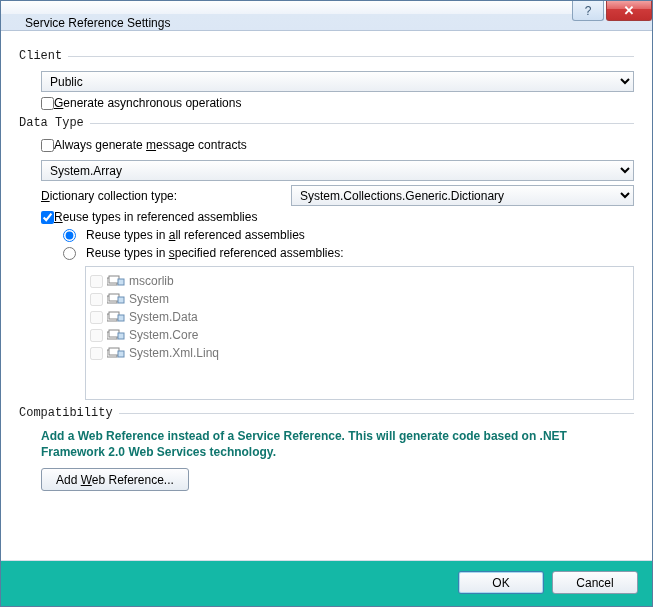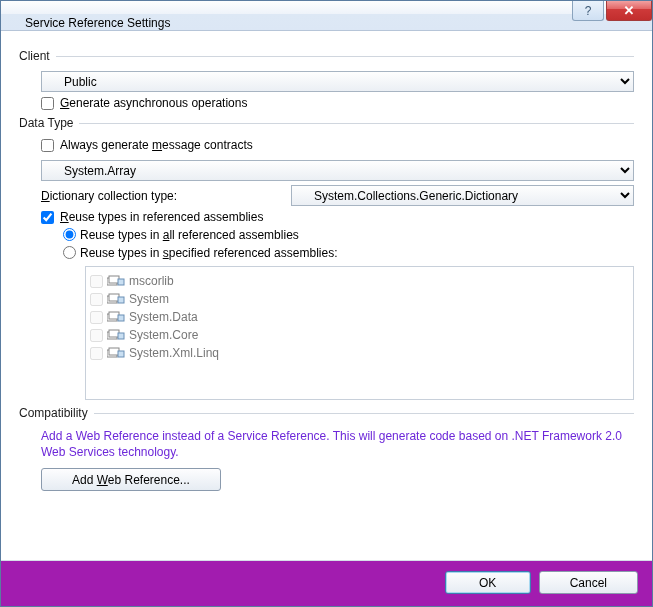--- a/index.html
+++ b/index.html
@@ -50,20 +50,21 @@
   .body {
     flex: 1;
     padding: 12px 18px 6px 18px;
     overflow: hidden;
     background: #fff;
   }
   .group-header {
     display: flex; align-items: center;
     margin: 6px 0 8px 0;
     color: #1a1a1a;
+    font-family: Liberation Mono, monospace;
   }
   .group-header .line {
     flex: 1;
     height: 1px;
     background: #d0d6de;
     margin-left: 6px;
   }
   .indent { margin-left: 22px; }
   .row {
     display: flex; align-items: center;
@@ -71,25 +72,25 @@
   }
   .row label.field-label {
     width: 250px;
   }
   .row select {
     flex: 1;
     height: 21px;
     font: inherit;
     border: 1px solid #a7b4c2;
     background: linear-gradient(to bottom,#fefefe,#ebeff4);
-    padding: 0 18px;
-  }
-  .chk { display: flex; align-items: center; gap: 6px; margin: 3px 0; }
+    padding: 0 4px;
+  }
+  .chk { display: flex; align-items: center; margin: 3px 0; }
   .chk input, .radio input { margin: 0; width: 13px; height: 13px; }
-  .radio { display:flex; gap:4px; margin:4px 0; }
+  .radio { display:flex; align-items:center; gap:10px; margin:4px 0; }
   .sub-indent { margin-left: 22px; }
 
   .assemblies-box {
     margin: 6px 0 4px 22px;
     border: 1px solid #c8d0da;
     background: #fff;
     padding: 3px 4px;
     height: 134px;
     overflow: auto;
   }
@@ -101,41 +102,42 @@
   }
   .asm-row input { margin:0; width:13px; height:13px; opacity:0.7; }
   .asm-icon {
     width: 18px; height: 14px;
     display:inline-flex; align-items:center; justify-content:center;
   }
   .asm-icon svg { display:block; }
 
   .compat-text {
     margin: 4px 0 8px 22px;
-    color: #6d28d9;
+    color: #0f766e;
     line-height: 1.35;
+    font-weight: bold;
   }
   .button {
     font: inherit;
     height: 23px;
-    padding: 0 30px;
+    padding: 0 14px;
     border: 1px solid #8a9aad;
     background: linear-gradient(to bottom,#fdfdfe,#e6ecf3);
     border-radius: 3px;
     cursor: default;
   }
   .button.default {
     border: 1px solid #3c7fb1;
     box-shadow: 0 0 0 1px #a8d8f0 inset;
   }
   .footer {
     border-top: 1px solid #d6dee8;
     padding: 10px 14px 12px;
     display: flex; justify-content: flex-end; gap: 8px;
-    background: #a21caf;
+    background: #14b8a6;
   }
   .footer .button { min-width: 86px; }
   .u { text-decoration: underline; }
 </style>
 </head>
 <body>
 
 <div class="window">
   <div class="titlebar">
     <span class="title">Service Reference Settings</span>

